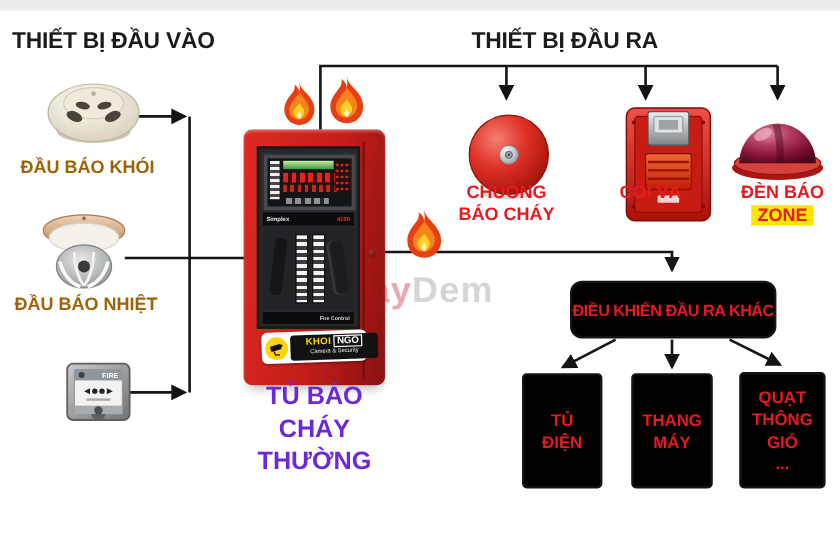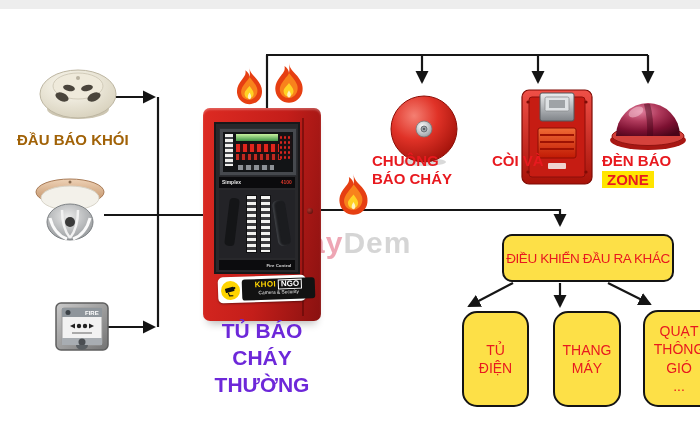--- a/index.html
+++ b/index.html
@@ -11,21 +11,21 @@
   .heading{position:absolute;z-index:6;font-size:19px;font-weight:800;color:#1b1b1b;
            letter-spacing:-0.2px;white-space:nowrap;}
   .h-in{left:10px;top:24px;}
   .h-out{left:393px;top:24px;}
 
   .inlabel{position:absolute;z-index:6;font-size:15px;font-weight:800;color:#a16207;white-space:nowrap;}
   .lab-smoke{left:17px;top:131px;}
   .lab-heat{left:12px;top:245px;}
   .lab-btn{left:12px;top:355px;}
 
-  .outlabel{position:absolute;z-index:6;width:100px;text-align:left;font-size:15px;
+  .outlabel{position:absolute;z-index:6;width:100px;text-align:center;font-size:15px;
             font-weight:800;color:#e8191f;line-height:1.18;}
   .lab-bell{left:372px;top:152px;}
   .lab-horn{left:492px;top:152px;}
   .lab-dome{left:602px;top:152px;}
   .zone{display:inline-block;background:#ffe500;padding:0 5px;margin-top:1px;}
 
   .panel{position:absolute;z-index:3;left:203px;top:108px;width:118px;height:213px;
          background:linear-gradient(100deg,#dd2a22 0%,#c41e1a 55%,#891110 100%);
          border-radius:7px;box-shadow:0 7px 9px -5px rgba(0,0,0,.3), inset 0 2px 2px rgba(255,255,255,.25);}
   .seam{position:absolute;left:99px;top:10px;width:2px;height:198px;background:rgba(90,8,6,.55);}
@@ -69,25 +69,25 @@
              display:flex;align-items:center;justify-content:center;}
   .stickerbox{flex:1;background:#121212;border-radius:3px;padding:1px 3px;text-align:center;}
   .stickerrow{display:flex;justify-content:center;align-items:center;gap:2px;}
   .kh{font-size:8px;font-weight:800;color:#ffd400;letter-spacing:.3px;}
   .ngo{font-size:8px;font-weight:800;color:#fff;border:1px solid #fff;padding:0 2px;line-height:1;}
   .camsec{font-size:8px;color:#eee;transform:scale(.6);transform-origin:center top;white-space:nowrap;margin-top:0;}
 
   .panellabel{position:absolute;z-index:6;left:191px;top:318px;width:142px;text-align:center;
               font-size:21px;font-weight:800;color:#6d28d9;line-height:1.28;white-space:pre-line;}
 
-  .obox{position:absolute;z-index:6;background:#fde047;border:2.5px solid #141414;box-sizing:border-box;
-        display:flex;align-items:center;justify-content:center;color:#e8191f;font-weight:400;text-align:center;margin-left:27px;}
+  .obox{position:absolute;z-index:6;background:#000000;border:2.5px solid #141414;box-sizing:border-box;
+        display:flex;align-items:center;justify-content:center;color:#e8191f;font-weight:700;text-align:center;}
   .obox-title{left:475px;top:234px;width:172px;height:48px;border-radius:10px;font-size:13.5px;
               letter-spacing:-0.4px;white-space:nowrap;}
-  .obox-child{border-radius:15px;font-size:14px;line-height:1.3;white-space:pre-line;text-align:center;}
+  .obox-child{border-radius:4px;font-size:14px;line-height:1.3;white-space:pre-line;text-align:center;}
   .c1{left:435px;top:311px;width:67px;height:96px;}
   .c2{left:526px;top:311px;width:68px;height:96px;}
   .c3{left:616px;top:310px;width:72px;height:97px;}
 
   .watermark{position:absolute;z-index:2;left:308px;top:226px;font-size:30px;font-weight:800;
              letter-spacing:1px;pointer-events:none;white-space:nowrap;}
   .wm1{color:rgba(228,112,134,.62);}
   .wm2{color:rgba(178,178,178,.55);}
 </style>
 </head>
@@ -286,22 +286,25 @@
       <div class="stickerbox">
         <div class="stickerrow">
           <span class="kh">KHOI</span>
           <span class="ngo">NGO</span>
         </div>
         <div class="camsec">Camera &amp; Security</div>
       </div>
     </div>
   </div>
 
+  <div class="heading h-in">THIẾT BỊ ĐẦU VÀO</div>
+  <div class="heading h-out">THIẾT BỊ ĐẦU RA</div>
 
   <div class="inlabel lab-smoke">ĐẦU BÁO KHÓI</div>
+  <div class="inlabel lab-heat">ĐẦU BÁO NHIỆT</div>
 
   <div class="panellabel">TỦ BÁO CHÁY
 THƯỜNG</div>
 
   <div class="outlabel lab-bell">
     <div>CHUÔNG</div>
     <div>BÁO CHÁY</div>
   </div>
   <div class="outlabel lab-horn">
     <div>CÒI VÀ</div>

